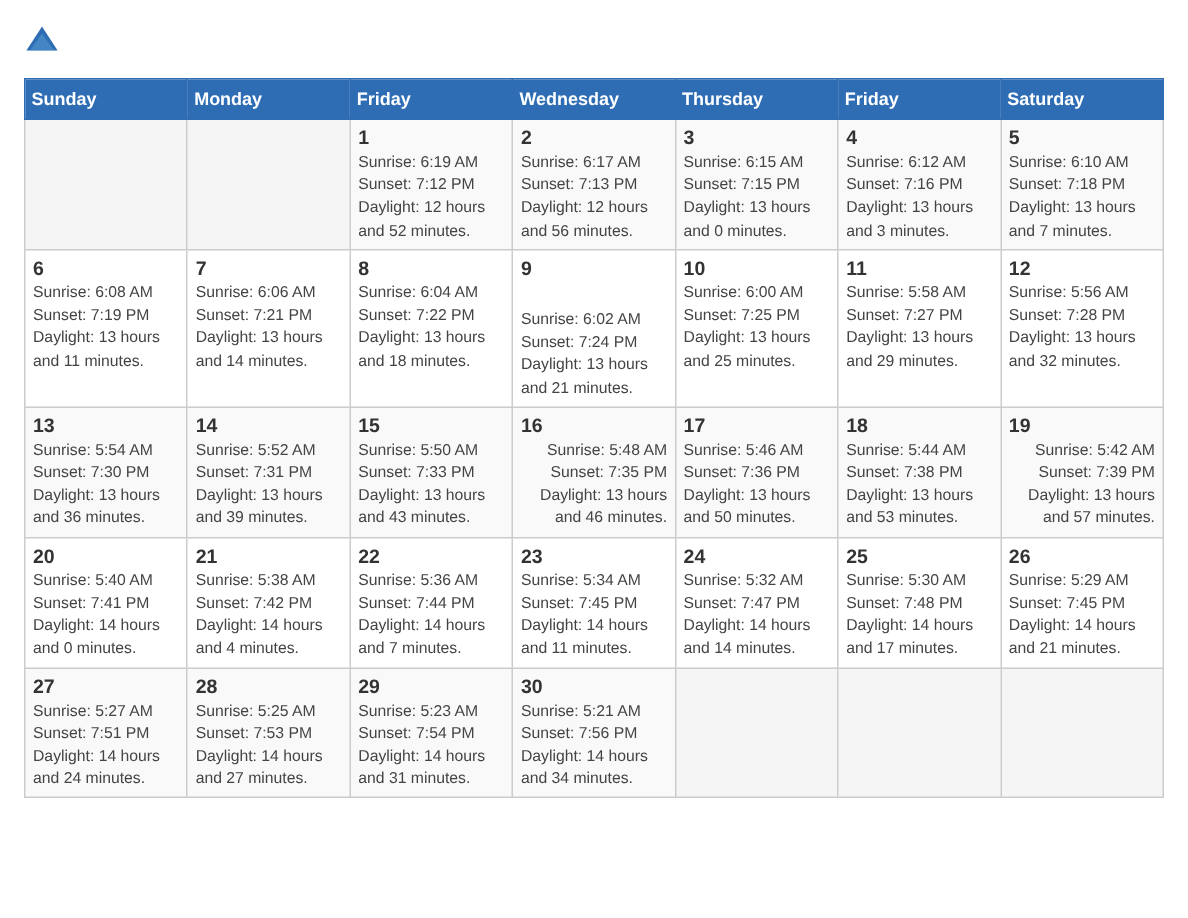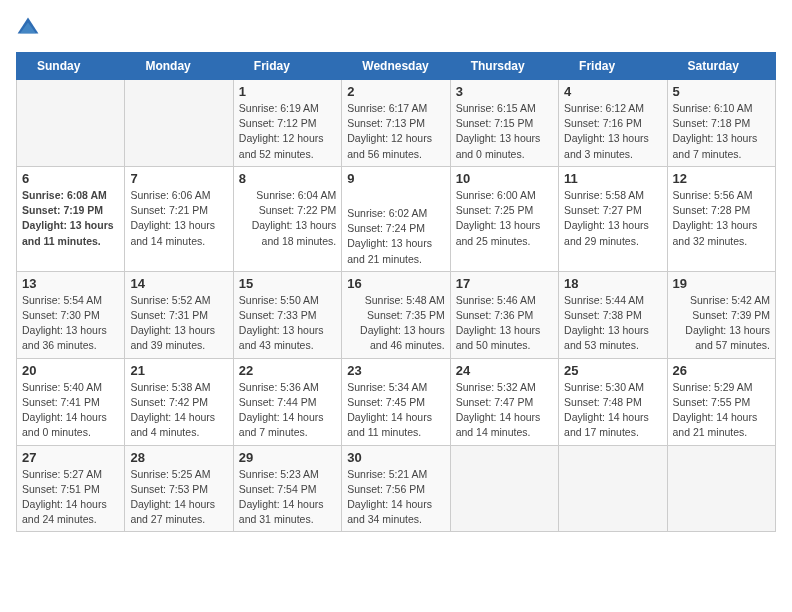--- a/index.html
+++ b/index.html
@@ -48,21 +48,21 @@
       color: #555;
     }
     table {
       width: 100%;
       border-collapse: collapse;
       font-size: 11px;
     }
     thead th {
       background-color: #2e6db4;
       color: #fff;
-      padding: 6px 20px;
+      padding: 6px 4px;
       text-align: left;
       font-size: 12px;
       font-weight: bold;
       border: 1px solid #2e6db4;
     }
     tbody td {
       border: 1px solid #ccc;
       vertical-align: top;
       padding: 4px 5px;
       width: 108px;
@@ -153,33 +153,33 @@
         <td>
           <span class="day-number">5</span>
           <div class="day-info" style="white-space: pre-line;">Sunrise: 6:10 AM
 Sunset: 7:18 PM
 Daylight: 13 hours and 7 minutes.</div>
         </td>
       </tr>
       <tr>
         <td>
           <span class="day-number">6</span>
-          <div class="day-info" style="white-space: pre-line; font-weight: bold;">Sunrise: 6:08 AM
+          <div class="day-info" style="white-space: pre-line;">Sunrise: 6:08 AM
 Sunset: 7:19 PM
 Daylight: 13 hours and 11 minutes.</div>
         </td>
         <td>
           <span class="day-number">7</span>
           <div class="day-info" style="white-space: pre-line;">Sunrise: 6:06 AM
 Sunset: 7:21 PM
 Daylight: 13 hours and 14 minutes.</div>
         </td>
         <td>
           <span class="day-number">8</span>
-          <div class="day-info" style="white-space: pre-line; text-align: right;">Sunrise: 6:04 AM
+          <div class="day-info" style="white-space: pre-line;">Sunrise: 6:04 AM
 Sunset: 7:22 PM
 Daylight: 13 hours and 18 minutes.</div>
         </td>
         <td>
           <span class="day-number">9</span>
           <div class="day-info" style="white-space: pre-line; margin-top: 20px;">Sunrise: 6:02 AM
 Sunset: 7:24 PM
 Daylight: 13 hours and 21 minutes.</div>
         </td>
         <td>
@@ -278,21 +278,21 @@
         </td>
         <td>
           <span class="day-number">25</span>
           <div class="day-info" style="white-space: pre-line;">Sunrise: 5:30 AM
 Sunset: 7:48 PM
 Daylight: 14 hours and 17 minutes.</div>
         </td>
         <td>
           <span class="day-number">26</span>
           <div class="day-info" style="white-space: pre-line;">Sunrise: 5:29 AM
-Sunset: 7:55 PM
+Sunset: 7:45 PM
 Daylight: 14 hours and 21 minutes.</div>
         </td>
       </tr>
       <tr>
         <td>
           <span class="day-number">27</span>
           <div class="day-info" style="white-space: pre-line;">Sunrise: 5:27 AM
 Sunset: 7:51 PM
 Daylight: 14 hours and 24 minutes.</div>
         </td>

